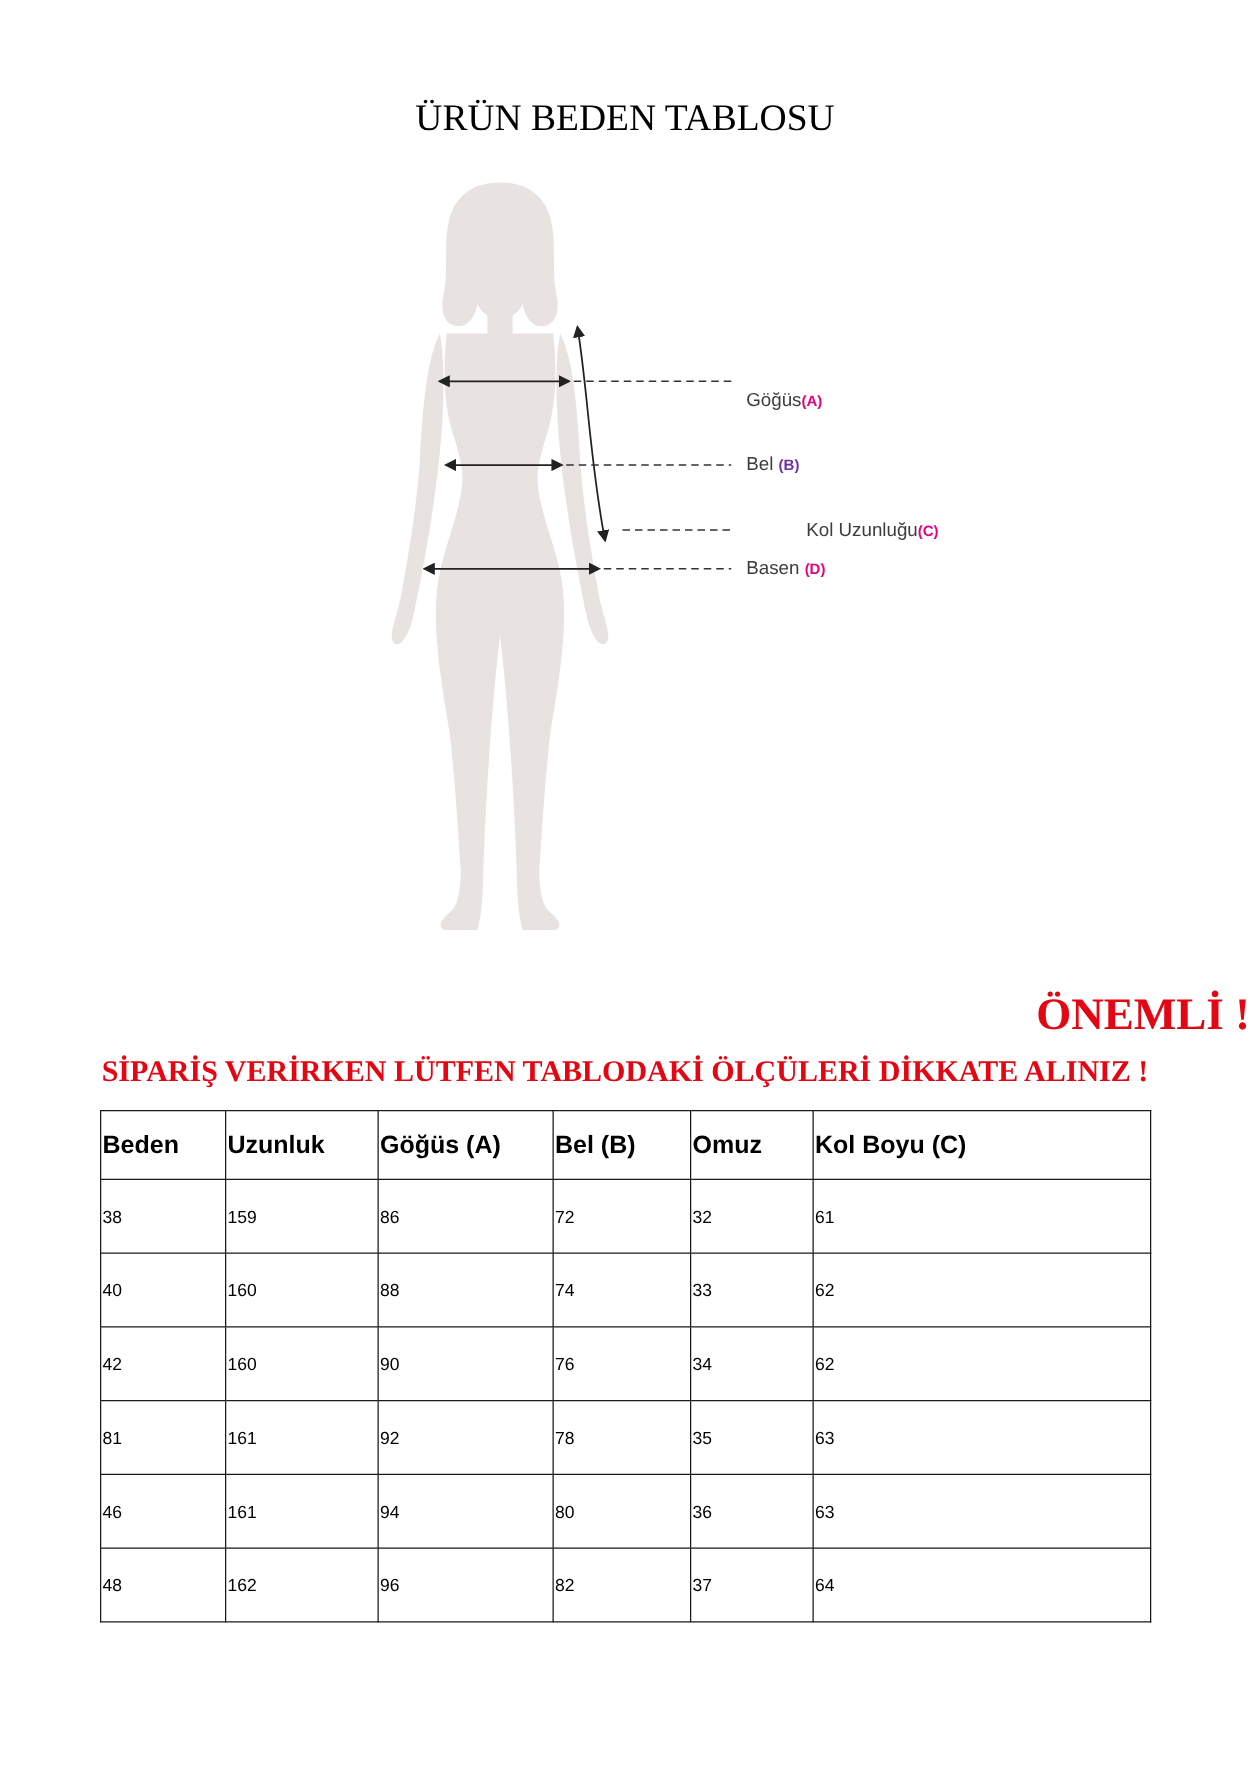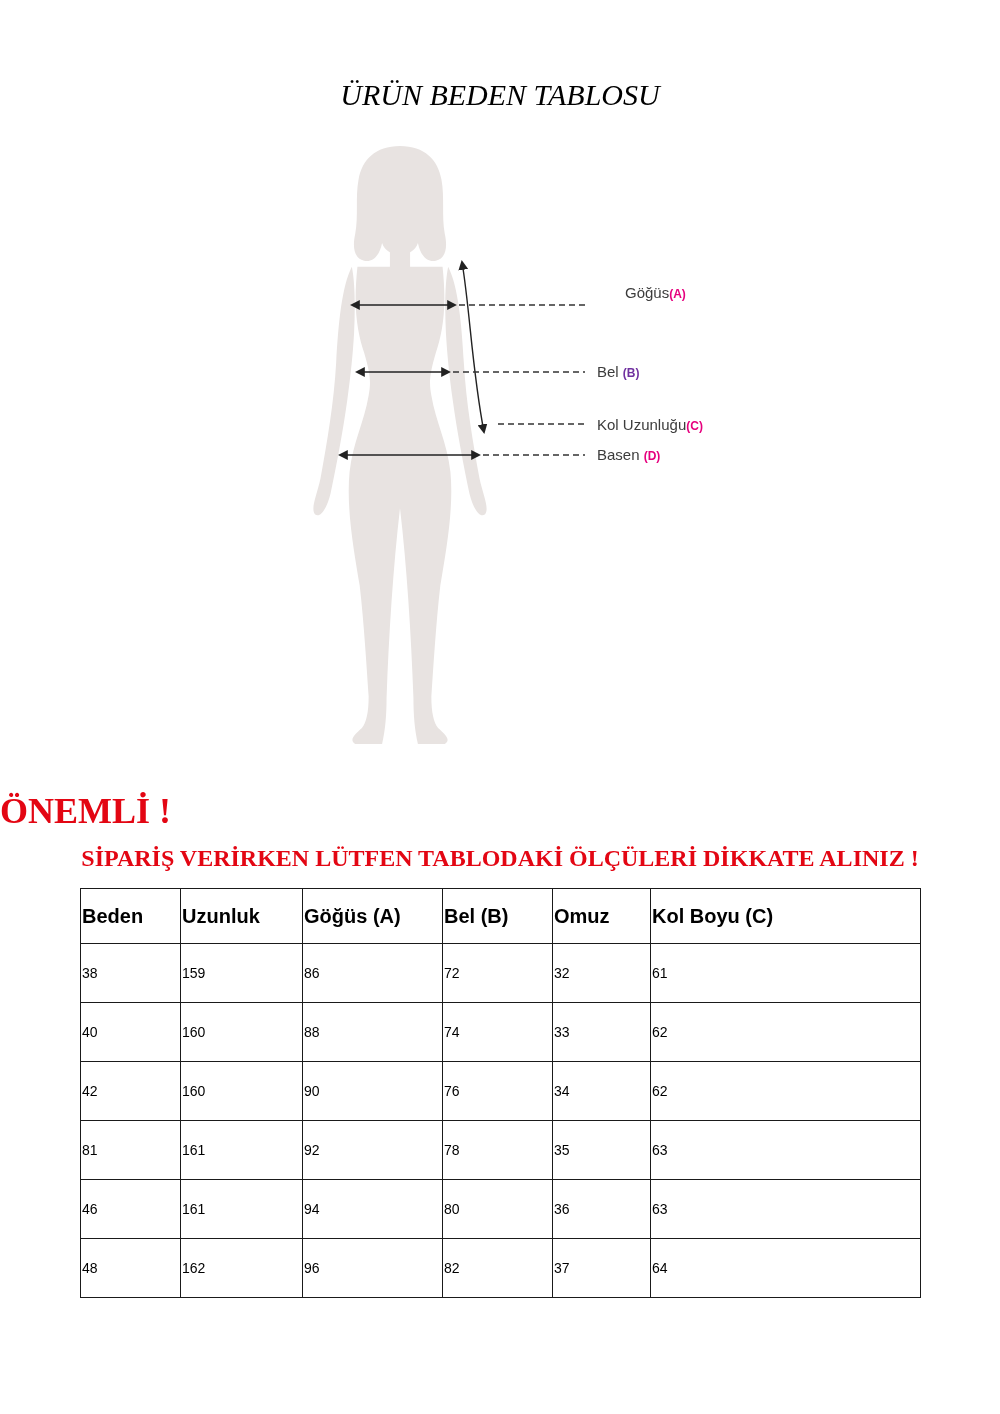--- a/index.html
+++ b/index.html
@@ -2,30 +2,30 @@
 <html><head>
 <meta charset="utf-8">
 <style>
   html,body{margin:0;padding:0;}
   body{
     width:1000px;height:1414px;background:#ffffff;position:relative;
     font-family:"Liberation Sans",sans-serif;color:#111;overflow:hidden;
   }
   .page-title{
     position:absolute;top:78px;left:0;width:100%;text-align:center;
-    font-family:"Liberation Serif",serif;font-size:30px;color:#000;font-style:italic;
+    font-family:"Liberation Serif",serif;font-size:30px;color:#000;
   }
   .diagram-svg{position:absolute;top:0;left:0;}
   .measure-label{
     position:absolute;left:597px;font-size:15px;color:#3c3c3c;
     font-family:"Liberation Sans",sans-serif;white-space:nowrap;
   }
   .measure-label .code{font-size:12px;font-weight:bold;}
   .important-heading{
-    position:absolute;top:790px;left:0;width:100%;text-align:left;
+    position:absolute;top:790px;left:0;width:100%;text-align:right;
     font-family:"Liberation Serif",serif;font-weight:bold;font-size:36px;
   }
   .warning-line{
     position:absolute;top:845px;left:0;width:100%;text-align:center;
     font-family:"Liberation Serif",serif;font-weight:bold;font-size:24px;
   }
   table.size-table{
     position:absolute;top:888px;left:80px;width:840px;
     border-collapse:collapse;table-layout:fixed;
   }
@@ -85,27 +85,27 @@
   </g>
 
   <g stroke="#333" stroke-width="1.3" stroke-dasharray="6,4" fill="none">
     <line x1="459" y1="305" x2="585" y2="305"></line>
     <line x1="453" y1="372" x2="585" y2="372"></line>
     <line x1="498" y1="424" x2="585" y2="424"></line>
     <line x1="483" y1="455" x2="585" y2="455"></line>
   </g>
 </svg>
 
-<div class="measure-label" style="top:284px;margin-left:28px;">
+<div class="measure-label" style="top:312px;">
   <span>Göğüs</span><span class="code" style="color: rgb(230, 0, 126);">(A)</span>
 </div>
 <div class="measure-label" style="top:363px;">
   <span>Bel </span><span class="code" style="color: rgb(112, 48, 160);">(B)</span>
 </div>
-<div class="measure-label" style="top:416px;">
+<div class="measure-label" style="top:416px;margin-left:48px;">
   <span>Kol Uzunluğu</span><span class="code" style="color: rgb(230, 0, 126);">(C)</span>
 </div>
 <div class="measure-label" style="top:446px;">
   <span>Basen </span><span class="code" style="color: rgb(230, 0, 126);">(D)</span>
 </div>
 
 <div class="important-heading" style="color: rgb(227, 6, 19);">ÖNEMLİ !</div>
 <div class="warning-line" style="color: rgb(227, 6, 19);">SİPARİŞ VERİRKEN LÜTFEN TABLODAKİ ÖLÇÜLERİ DİKKATE ALINIZ !</div>
 
 <table class="size-table">

